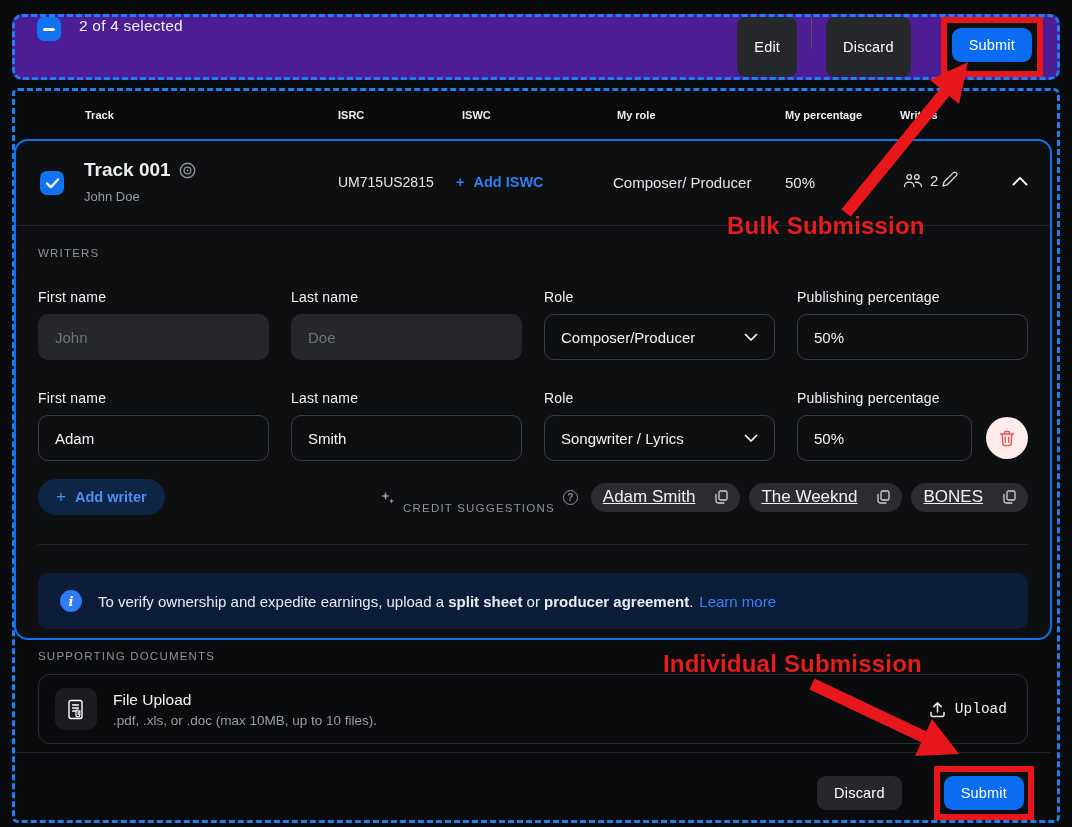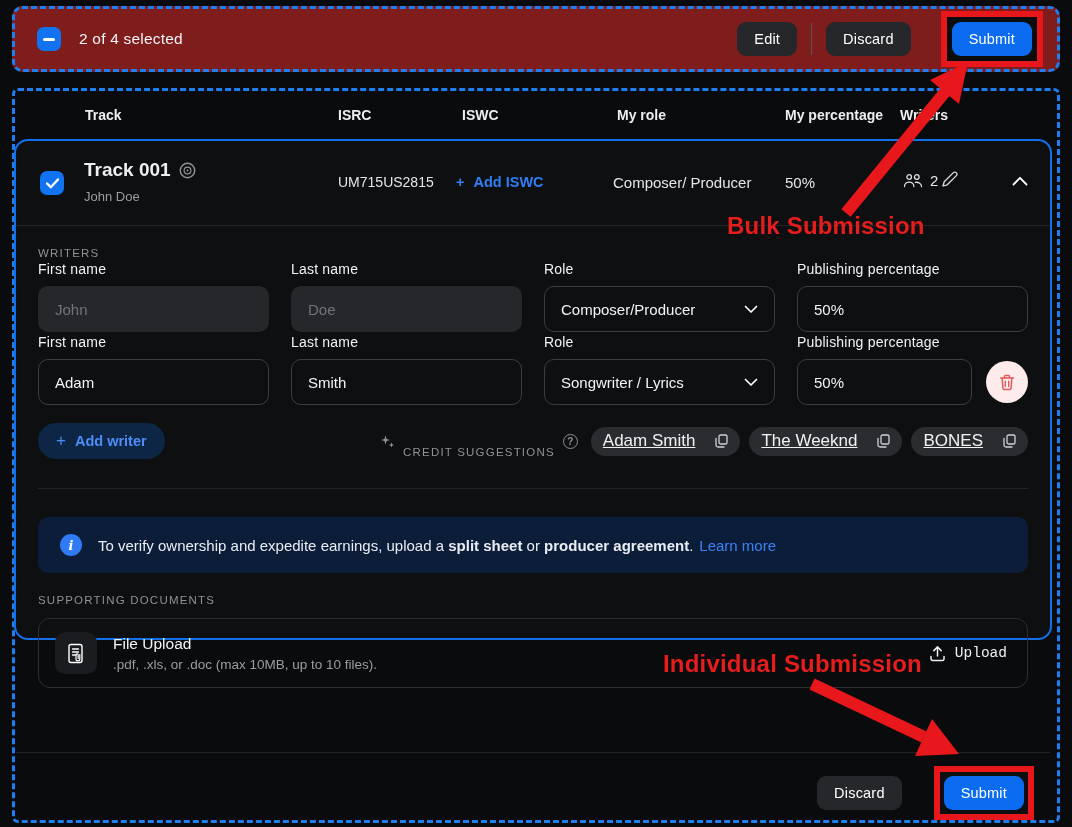--- a/index.html
+++ b/index.html
@@ -3,23 +3,23 @@
 <meta charset="utf-8">
 <style>
   * { margin:0; padding:0; box-sizing:border-box; }
   html,body { background:#060708; }
   .stage {
     position:relative; width:1072px; height:827px; overflow:hidden;
     background:#0a0b0c; font-family:"Liberation Sans", sans-serif; color:#eceef0;
   }
   
   .topbar {
-    position:absolute; left:12px; top:6px; width:1048px; height:66px;
+    position:absolute; left:12px; top:14px; width:1048px; height:66px;
     border:3px dashed #1e7ff2; border-radius:10px;
-    display:flex; align-items:center; padding:0 14px 0 22px; background:#7f1d1d;
+    display:flex; padding:0 14px 0 22px; background:#4c1d95;
   }
   .checkbox {
     width:24px; height:24px; border-radius:7px; background:#1273f2;
     display:flex; align-items:center; justify-content:center; flex:0 0 auto; cursor:pointer;
   }
   .minus-bar { width:12px; height:3px; border-radius:2px; background:#fff; }
   .sel-text { margin-left:18px; font-size:15.5px; color:#f1f3f5; letter-spacing:.2px; }
   .spacer { flex:1; }
   .btn {
     border:none; cursor:pointer; font-family:inherit; font-size:14.5px; color:#fff;
@@ -27,39 +27,39 @@
   }
   .btn.blue { background:#0b6cf2; }
   .vdivider { width:1px; height:32px; background:#55575b; margin:0 14px; }
   .gap12 { width:12px; }
   .red-frame { border:6px solid #e8171c; padding:5px; background:#0c0d0e;margin-left:18px; }
   
   .mainbox {
     position:absolute; left:12px; top:88px; width:1048px; height:735px;
     border:3px dashed #1e7ff2; border-radius:6px; background:#0a0b0c;
   }
-  .col-head { position:absolute; top:0; height:48px; line-height:48px; font-size:14px; font-weight:bold; color:#eceef0; white-space:nowrap; }
+  .col-head { position:absolute; top:0; height:48px; line-height:48px; font-size:11px; font-weight:bold; color:#eceef0; white-space:nowrap; }
   
   .card {
     position:absolute; left:-1px; top:48px; width:1038px; height:501px;
     background:#0e0f11; border:2px solid #1170ea; border-radius:14px;
   }
   .track-row { position:absolute; left:0; top:0; right:0; height:84px; }
   .track-row .checkbox { position:absolute; left:24px; top:30px; }
   .track-title { position:absolute; left:68px; top:18px; font-size:19px; font-weight:bold; display:flex; align-items:center; gap:8px; white-space:nowrap; }
   .track-artist { position:absolute; left:68px; top:48px; font-size:13px; color:#9a9da1; }
   .cell { position:absolute; top:33px; font-size:14px; color:#e4e6e8; white-space:nowrap; }
   .add-iswc { color:#2f7ff5; font-weight:bold; font-size:14.5px; cursor:pointer; display:flex; gap:9px; }
   .row-div { position:absolute; left:0; right:0; top:84px; border-top:1px solid #232428; }
   .icon-btn { background:none; border:none; cursor:pointer; padding:0; color:#dfe1e3; }
   
   .writers-wrap { position:absolute; left:0; right:0; top:85px; padding:0 22px; }
   .sec-label { font-size:11.5px; letter-spacing:1.2px; color:#8f9296; }
   .writers-wrap .sec-label { display:block; margin-top:21px; }
-  .writer-row { display:grid; grid-template-columns:1fr 1fr 1fr 1fr; column-gap:22px; margin-top:2px; }
+  .writer-row { display:grid; grid-template-columns:1fr 1fr 1fr 1fr; column-gap:22px; margin-top:30px; }
   .field label { display:block; font-size:14px; color:#f0f2f4; margin-bottom:9px; letter-spacing:.2px; }
   .field input, .select {
     width:100%; height:46px; border-radius:10px; border:1px solid #3a3d42; background:transparent;
     color:#f2f3f5; font-size:15px; font-family:inherit; padding:12px 16px; outline:none;
   }
   .field input:disabled { background:#26272b; border-color:transparent; color:#707378; }
   .select { display:flex; align-items:center; justify-content:space-between; cursor:pointer; }
   .pct-flex { display:flex; align-items:center; }
   .pct-flex input { flex:1; min-width:0; }
   .del-btn {

